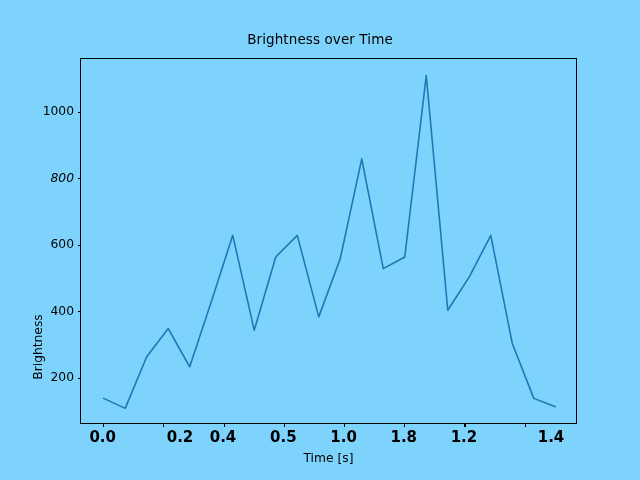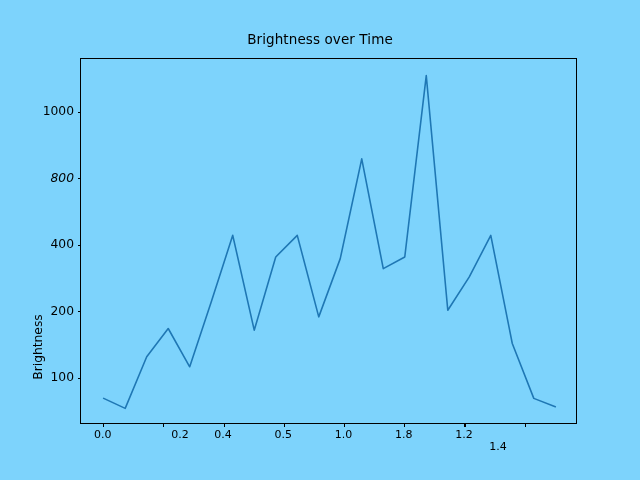--- a/index.html
+++ b/index.html
@@ -12,22 +12,22 @@
 
   
   #plot-area{position:absolute;left:80px;top:58px;width:497px;height:366px;
     border:1.05px solid #000;box-sizing:border-box;background:transparent;}
 
   #line-svg{position:absolute;left:0;top:0;width:497px;height:366px;display:block;}
 
   .ytick-label{position:absolute;right:0;text-align:right;font-size:12.3px;color:#000;
     width:62px;transform:translateY(-50%);}
   .ytick-mark{position:absolute;left:-3.5px;width:3.5px;height:1.05px;background:#000;}
-  .xtick-label{position:absolute;top:428px;text-align:center;font-size:11px;color:#000;
-    width:60px;transform:translateX(-50%);}
+  .xtick-label{position:absolute;top:428px;text-align:center;font-size:15px;color:#000;
+    width:60px;transform:translateX(-50%);font-weight:bold;}
   .xtick-mark{position:absolute;bottom:-3.5px;width:1.05px;height:3.5px;background:#000;}
 
   #xlabel{position:absolute;left:80px;top:451px;width:497px;text-align:center;
     font-size:12.3px;color:#000;}
   #ylabel{position:absolute;left:-80px;top:190px;width:200px;text-align:center;
     font-size:12.3px;color:#000;transform:rotate(-90deg);transform-origin:center center;}
   #ylabel-wrap{position:absolute;left:18px;top:150px;width:20px;height:100px;}
 </style>
 </head>
 <body>
@@ -54,31 +54,32 @@
       <div class="xtick-mark" style="left: 142.627px;"></div>
       <div class="xtick-mark" style="left: 202.84px;"></div>
       <div class="xtick-mark" style="left: 263.053px;"></div>
       <div class="xtick-mark" style="left: 323.267px;"></div>
       <div class="xtick-mark" style="left: 383.48px;"></div>
       <div class="xtick-mark" style="left: 443.693px;"></div>
     </div>
 
   <div id="ytick-marks"></div>
   <div id="ytick-labels">
-      <div class="ytick-label" style="top: 377.418px; left: 6px; width: 68px;">100</div>
-      <div class="ytick-label" style="top: 310.873px; left: 6px; width: 68px;">200</div>
-      <div class="ytick-label" style="top: 244.327px; left: 6px; width: 68px;">400</div>
+      <div class="ytick-label" style="top: 377.418px; left: 6px; width: 68px;">200</div>
+      <div class="ytick-label" style="top: 310.873px; left: 6px; width: 68px;">400</div>
+      <div class="ytick-label" style="top: 244.327px; left: 6px; width: 68px;">600</div>
       <div class="ytick-label" style="top: 177.782px; left: 6px; width: 68px; font-style: italic;">800</div>
       <div class="ytick-label" style="top: 111.236px; left: 6px; width: 68px;">1000</div>
     </div>
   <div id="xtick-marks"></div>
   <div id="xtick-labels">
       <div class="xtick-label" style="left: 102.7px;">0.0</div>
       <div class="xtick-label" style="left: 180px;">0.2</div>
       <div class="xtick-label" style="left: 223px;">0.4</div>
       <div class="xtick-label" style="left: 283.34px;">0.5</div>
       <div class="xtick-label" style="left: 343.553px;">1.0</div>
       <div class="xtick-label" style="left: 403.767px;">1.8</div>
       <div class="xtick-label" style="left: 463.98px;">1.2</div>
-      <div class="xtick-label" style="left: 498px; margin-top: 12px;">1.4</div>
+      <div class="xtick-label" style="left: 551px;">1.4</div>
     </div>
 
+  <div id="xlabel">Time [s]</div>
 </div>
 
 </body></html>

